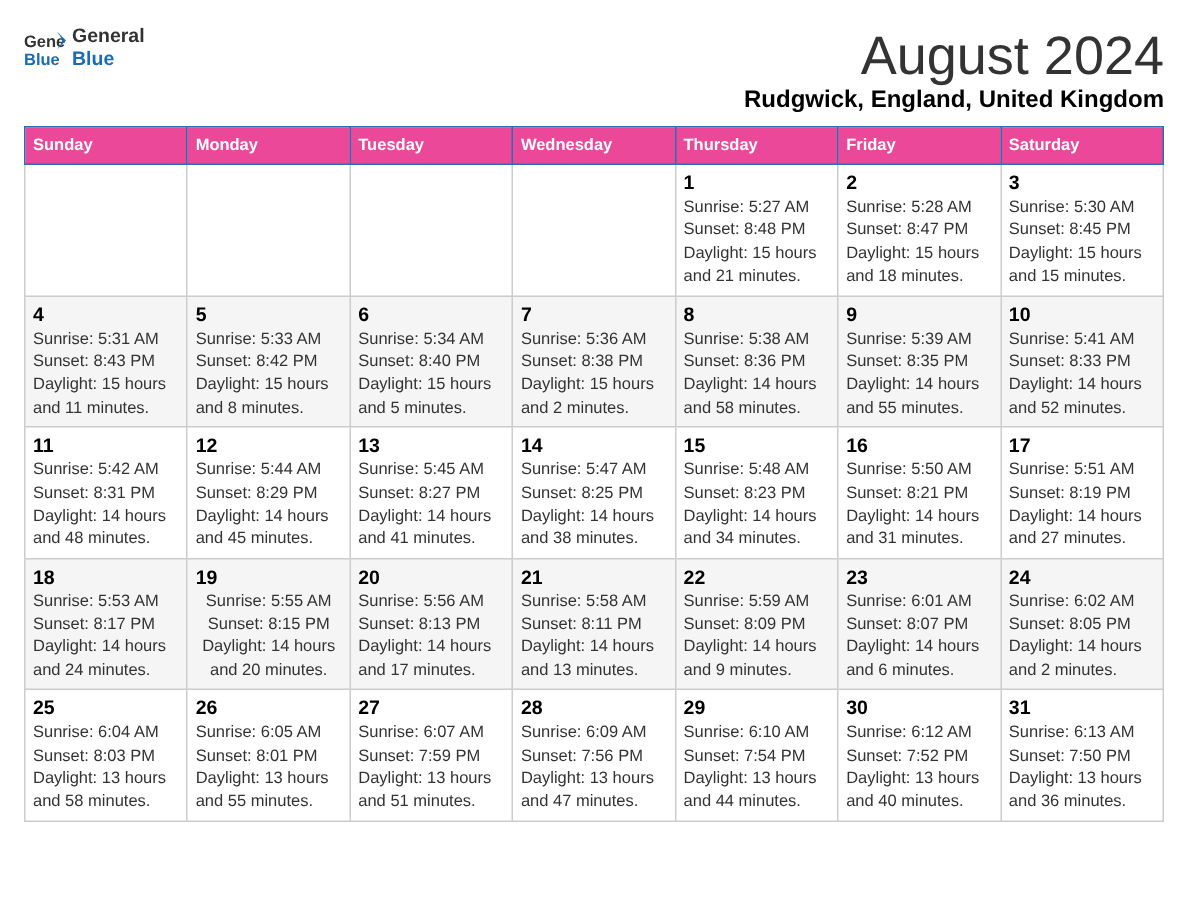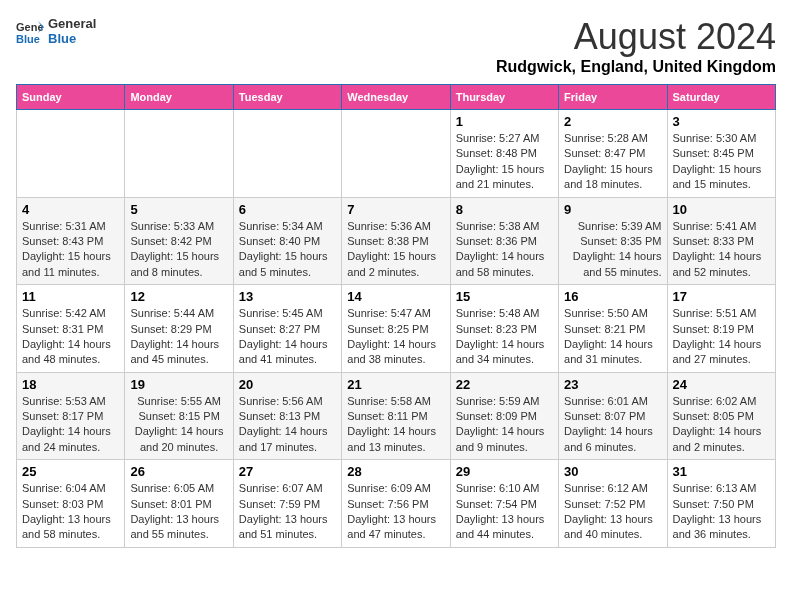--- a/index.html
+++ b/index.html
@@ -171,21 +171,21 @@
         </td>
         <td>
           <span class="day-number">8</span>
           <div class="day-info" style="white-space: pre-line;">Sunrise: 5:38 AM
 Sunset: 8:36 PM
 Daylight: 14 hours
 and 58 minutes.</div>
         </td>
         <td>
           <span class="day-number">9</span>
-          <div class="day-info" style="white-space: pre-line; text-align: right;">Sunrise: 5:39 AM
+          <div class="day-info" style="white-space: pre-line;">Sunrise: 5:39 AM
 Sunset: 8:35 PM
 Daylight: 14 hours
 and 55 minutes.</div>
         </td>
         <td>
           <span class="day-number">10</span>
           <div class="day-info" style="white-space: pre-line;">Sunrise: 5:41 AM
 Sunset: 8:33 PM
 Daylight: 14 hours
 and 52 minutes.</div>

